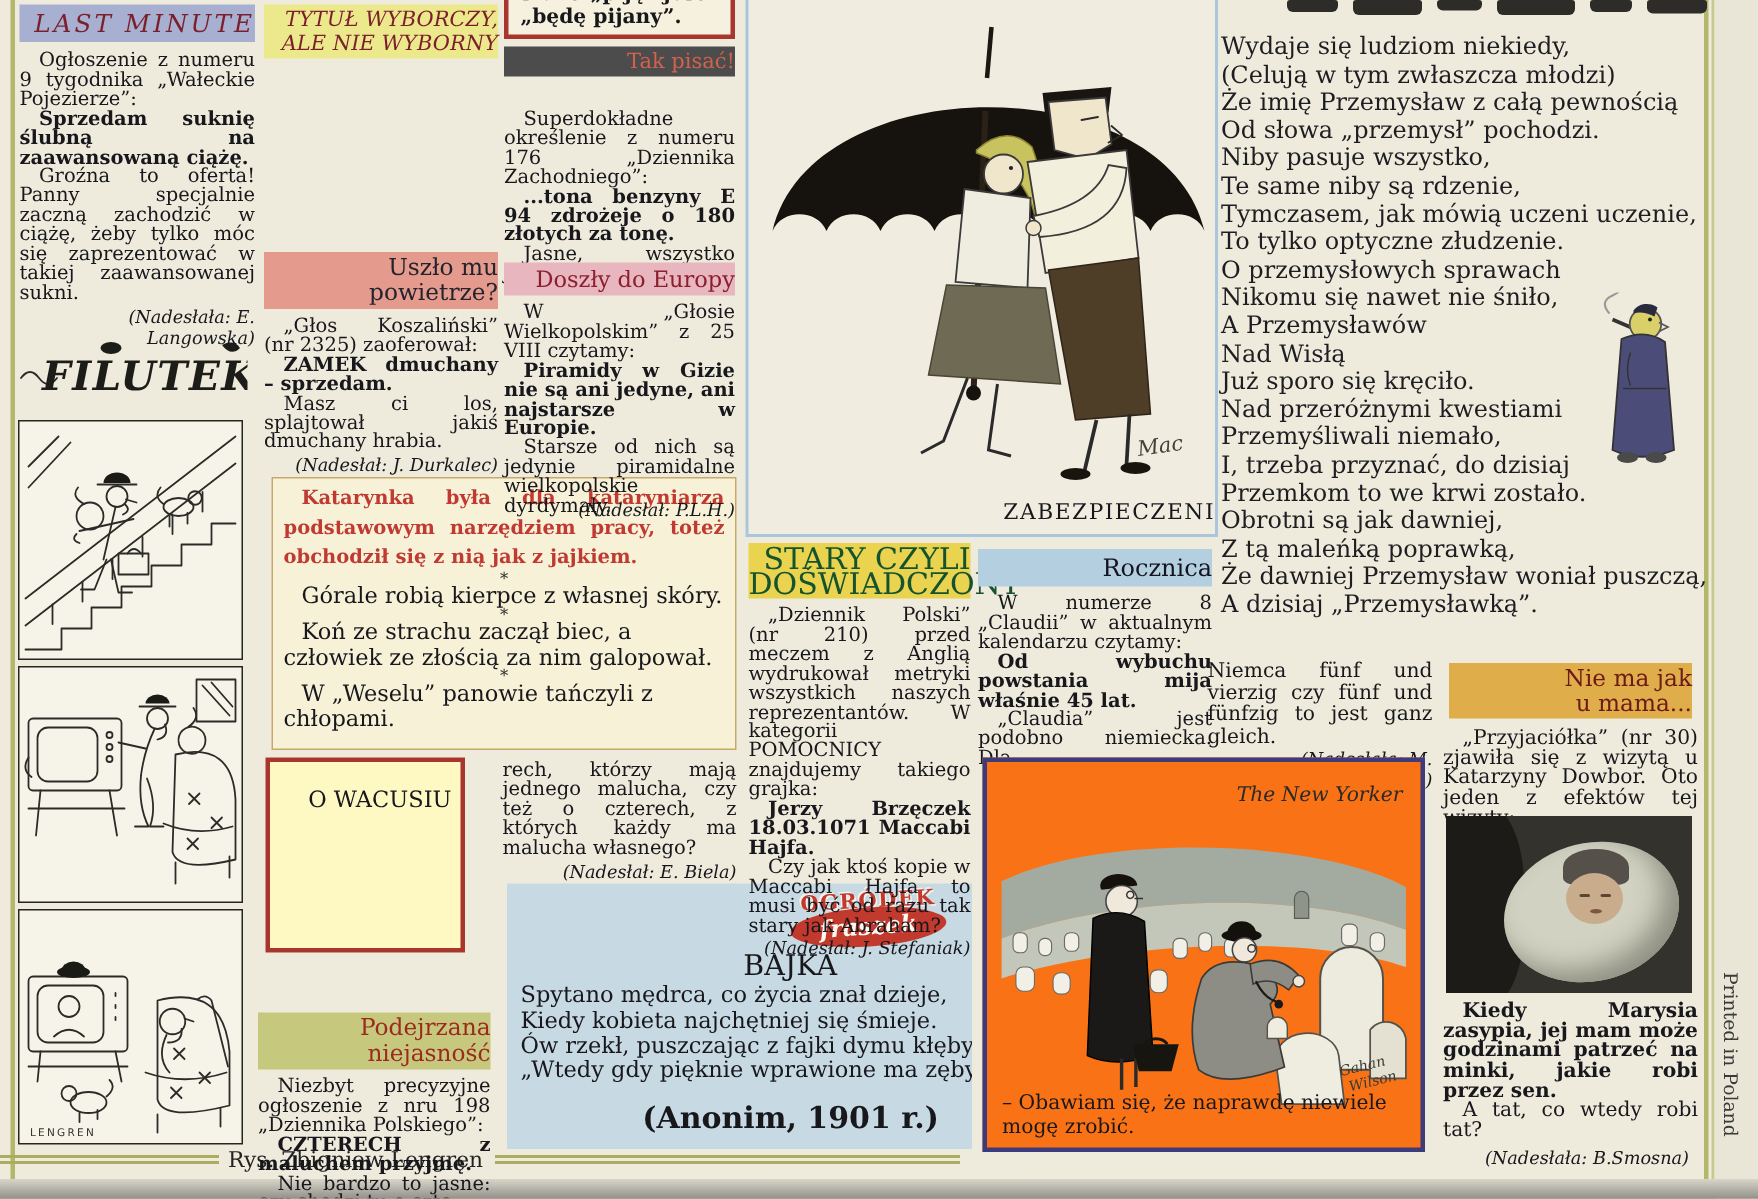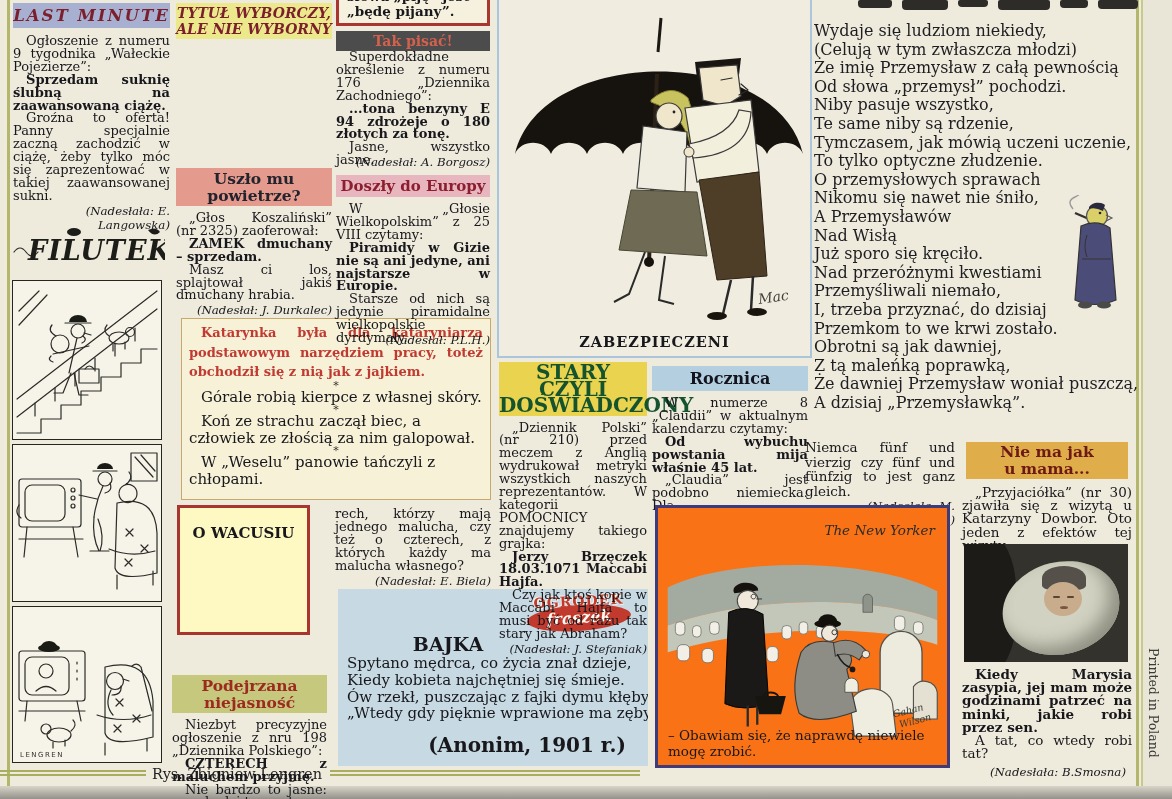--- a/index.html
+++ b/index.html
@@ -1,19 +1,19 @@
 <!DOCTYPE html>
 <html><head>
 <meta charset="utf-8">
 <style>
   html,body{margin:0;padding:0;background:#6e6c64;}
   #page{position:relative;width:1172px;height:799px;background:#eeeadc;overflow:hidden;
         font-family:"DejaVu Serif","Liberation Serif",serif;color:#17171c;}
   .abs{position:absolute;}
-  .hdr{font-weight:700;text-align:center;}
+  .hdr{font-weight:400;text-align:right;}
   .body{font-size:13px;line-height:12.9px;text-align:justify;}
   .p{text-indent:13px;}
   .pb{font-weight:700;}
   .credit{font-style:italic;text-align:right;font-size:11.8px;line-height:14px;padding-top:1px;}
   .gline{background:#a9ae5e;height:2px;}
   .panel{border:1.6px solid #26261f;background:#f6f4e9;}
   .ln{fill:none;stroke:#2b2b28;stroke-width:1.2;stroke-linecap:round;stroke-linejoin:round;}
   .star{text-align:center;font-size:11px;line-height:7px;color:#333;}
   .kitem{font-size:15px;line-height:17px;text-indent:12px;}
   .poemline{font-size:16px;line-height:18.6px;white-space:nowrap;}
@@ -181,21 +181,21 @@
   <div class="abs" style="left:336px;top:-62px;width:154px;height:88px;border:3px solid #a8362e;background:#f5f1de;box-sizing:border-box;">
     <div class="pb" style="position:absolute;left:8px;bottom:4px;font-size:13.5px;line-height:15px;">
       <div>słowa „piję” jest</div>
       <div>„będę pijany”.</div>
     </div>
   </div>
 
   <div class="abs" style="left:336px;top:31px;width:154px;">
     <div class="hdr" style="background:#4c4c4c;color:#d2614d;font-size:14px;padding:2px 0;">
       <span>Tak pisać!</span></div>
-    <div class="body" style="margin-top:0;">
+    <div class="body" style="margin-top:23px;">
       <div class="p">Superdokładne określenie z numeru 176 „Dziennika Zachodniego”:</div>
       <div class="p pb">...tona benzyny E 94 zdrożeje o 180 złotych za tonę.</div>
       <div class="p">Jasne, wszystko jasne.</div>
       <div class="credit" style="margin-top:-13px;">(Nadesłał: A. Borgosz)</div>
     </div>
   </div>
 
   <div class="abs" style="left:336px;top:175px;width:154px;">
     <div class="hdr" style="background:#e8b6bf;color:#8c1f2f;font-size:15px;padding:2px 0;">
       <span>Doszły do Europy</span></div>

